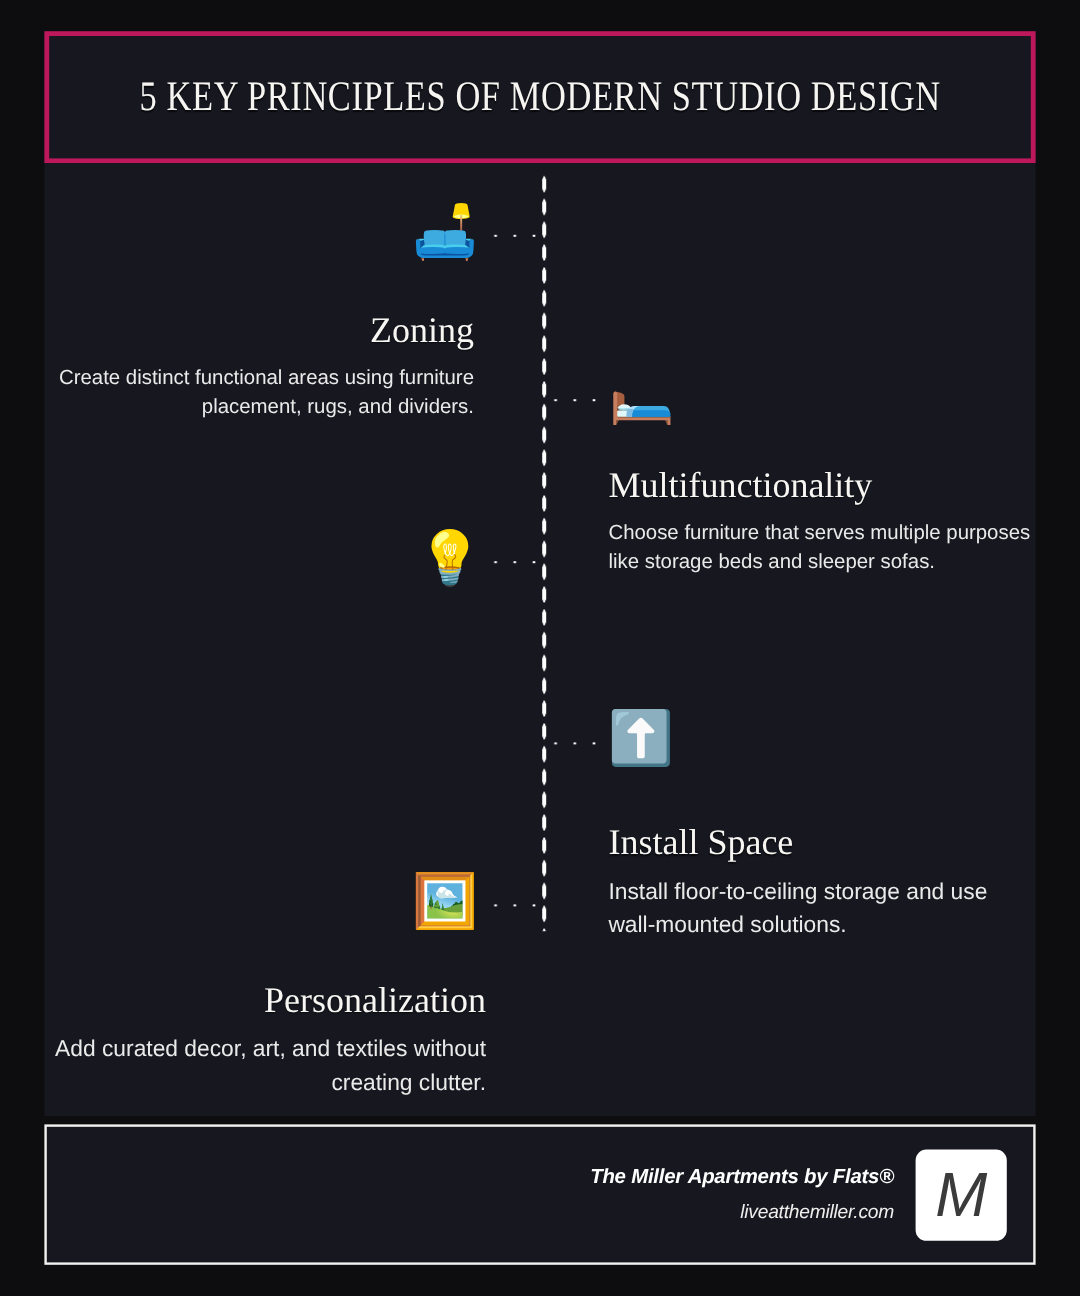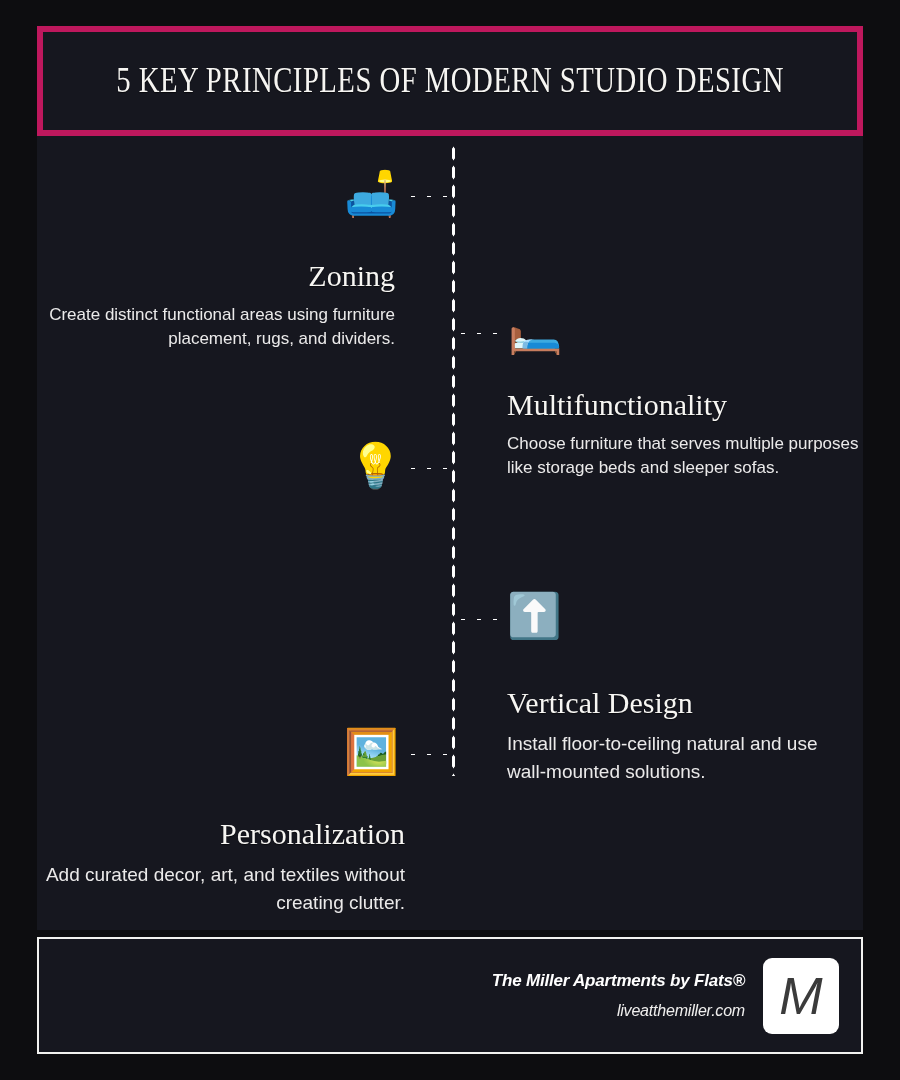--- a/index.html
+++ b/index.html
@@ -20,21 +20,21 @@
   }
 
   
   .header-box {
     position: absolute;
     left: 37px;
     top: 26px;
     width: 826px;
     height: 110px;
     background: #16171f;
-    border: 6px solid #be185d;
+    border: 4px solid #be185d;
     display: flex;
     align-items: center;
     justify-content: center;
   }
   .header-title {
     font-family: "Liberation Serif", "DejaVu Serif", serif;
     font-size: 35px;
     letter-spacing: 0.6px;
     color: #f6f5f2;
     text-transform: uppercase;
@@ -192,22 +192,22 @@
       <div class="entry-desc">Choose furniture that serves multiple purposes like storage beds and sleeper sofas.</div>
     </div>
 
     <div class="entry right-align" style="left:0px; top:123px; width:358px;">
       <div class="entry-title">Zoning</div>
       <div class="entry-desc">Create distinct functional areas using furniture placement, rugs, and dividers.</div>
     </div>
 
 
     <div class="entry left-align big" style="left:470px; top:550px; width:345px;">
-      <div class="entry-title">Vertical Design</div>
-      <div class="entry-desc">Install floor-to-ceiling natural and use wall-mounted solutions.</div>
+      <div class="entry-title">Install Space</div>
+      <div class="entry-desc">Install floor-to-ceiling storage and use wall-mounted solutions.</div>
     </div>
 
     <div class="entry right-align big" style="left:0px; top:681px; width:368px;">
       <div class="entry-title">Personalization</div>
       <div class="entry-desc">Add curated decor, art, and textiles without creating clutter.</div>
     </div>
 
   </div>
 
   <div class="footer-box">

